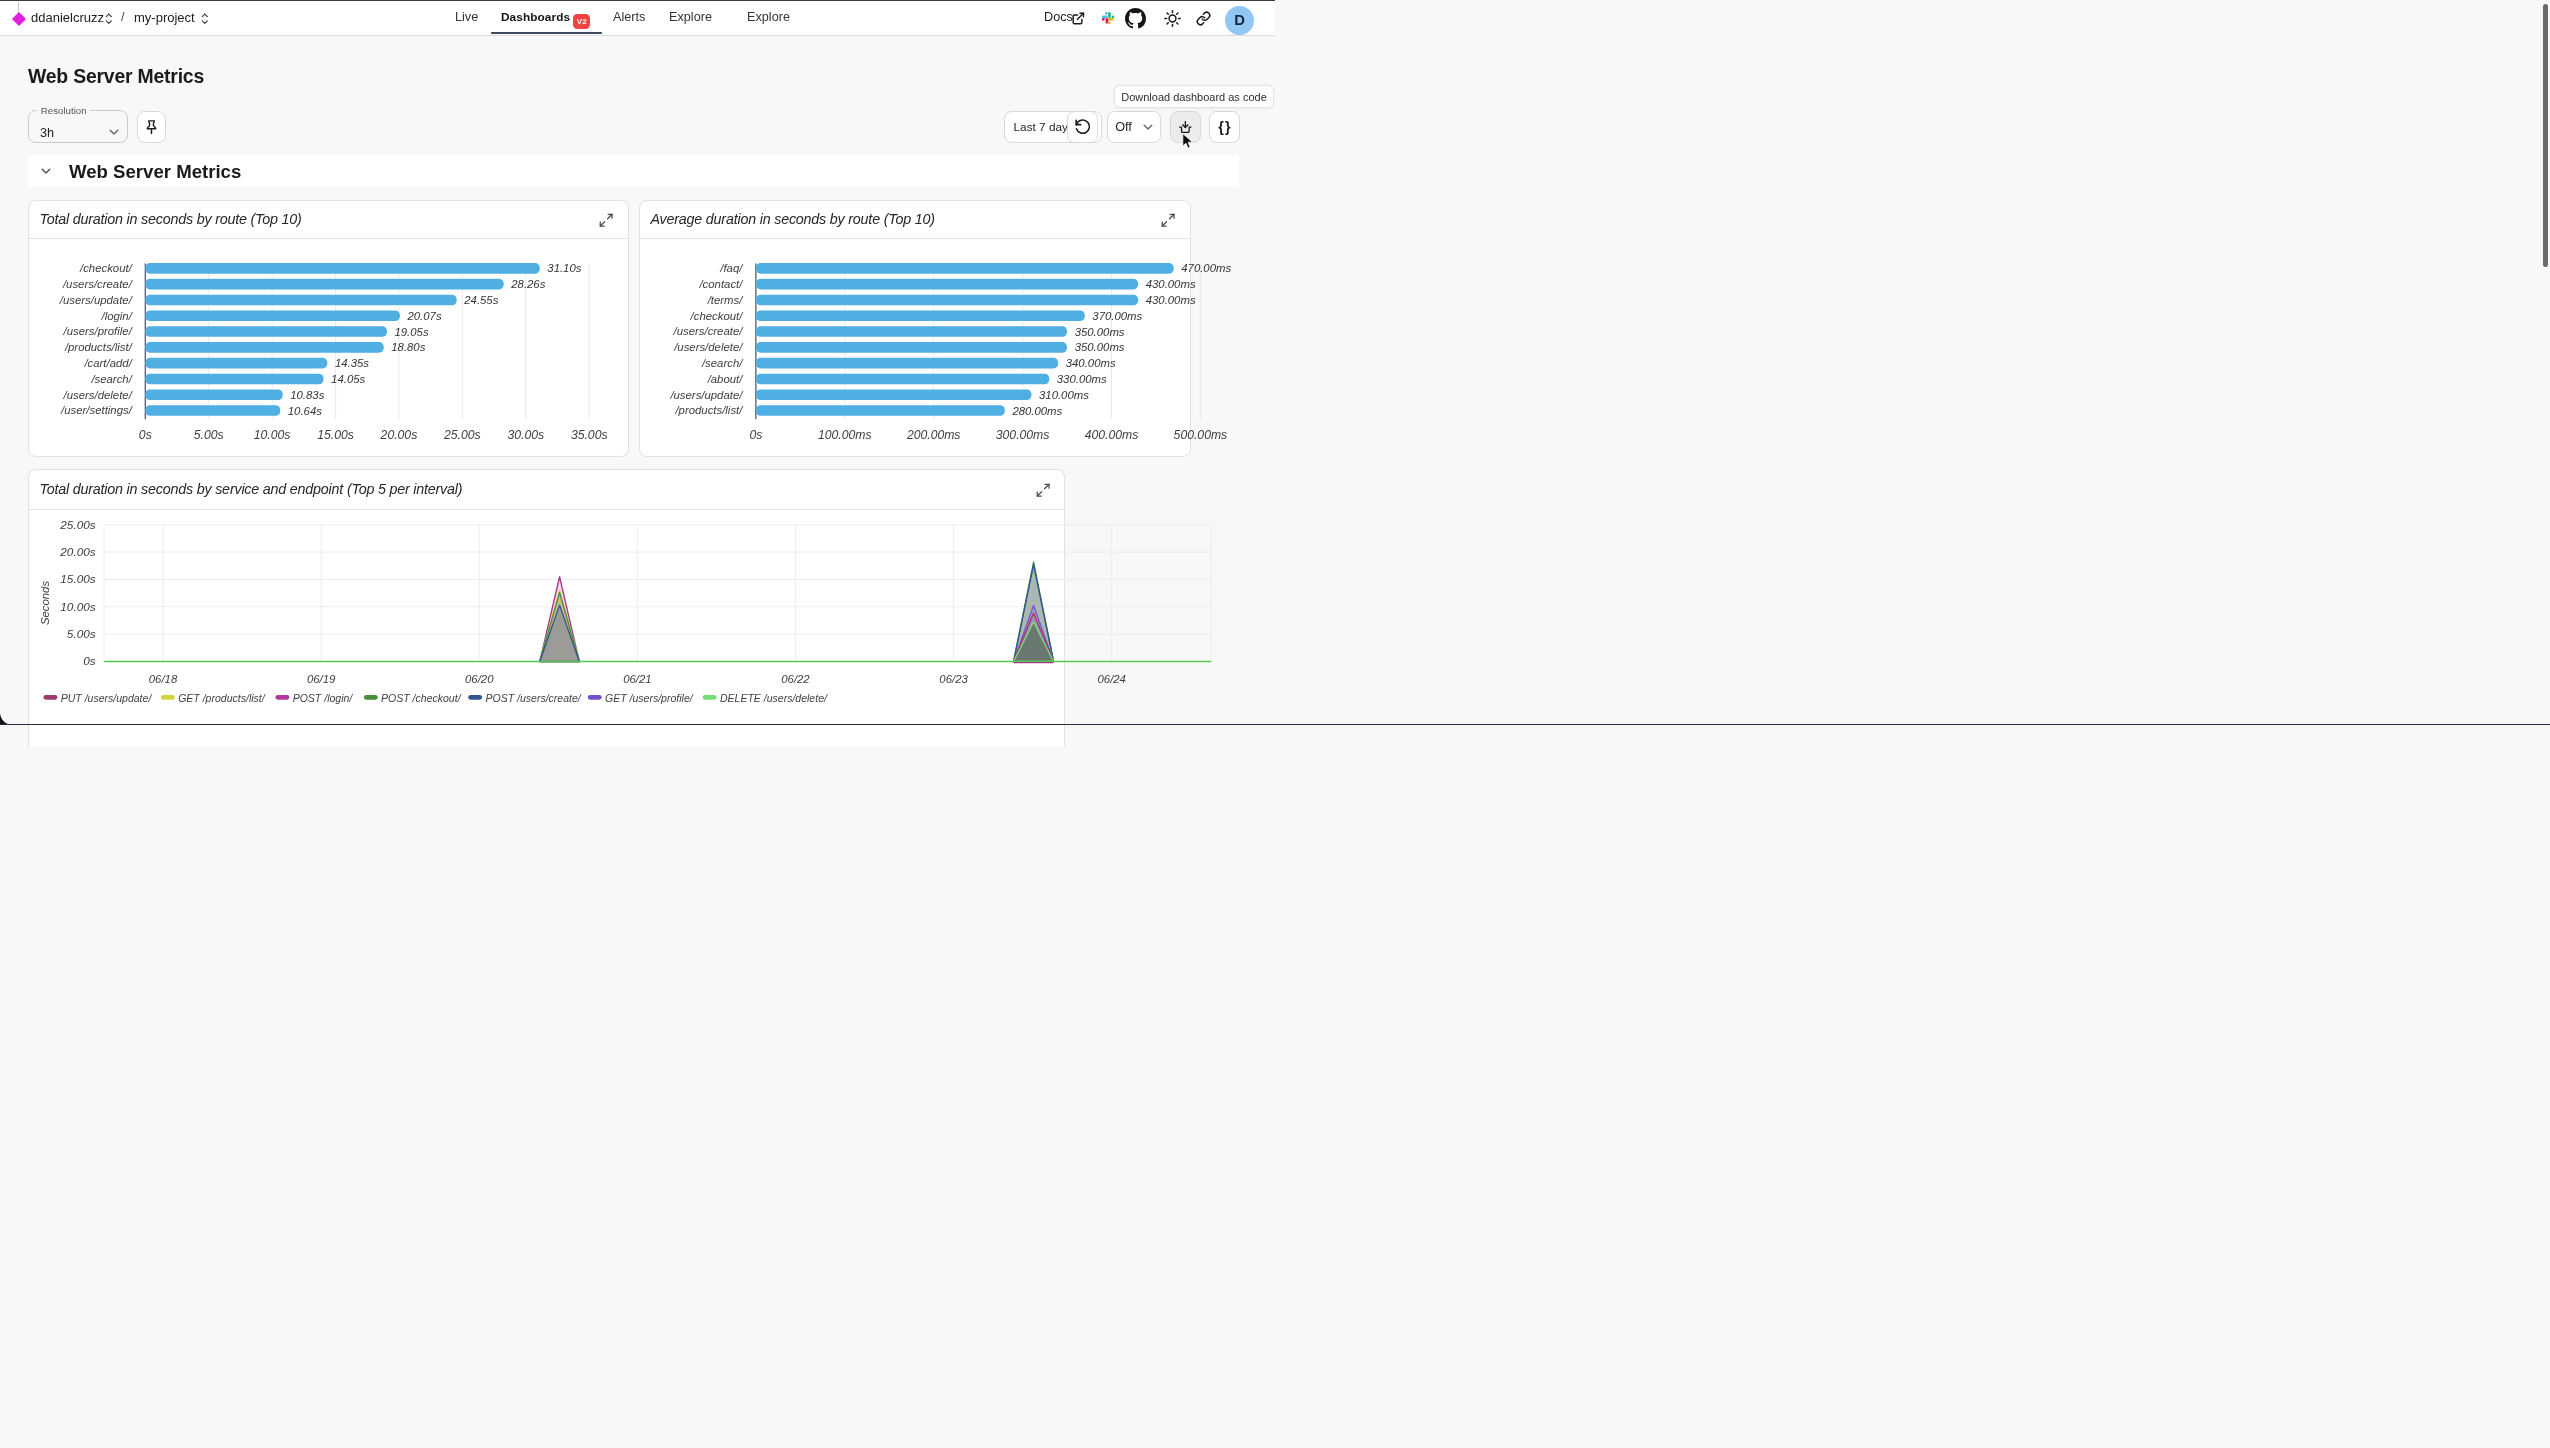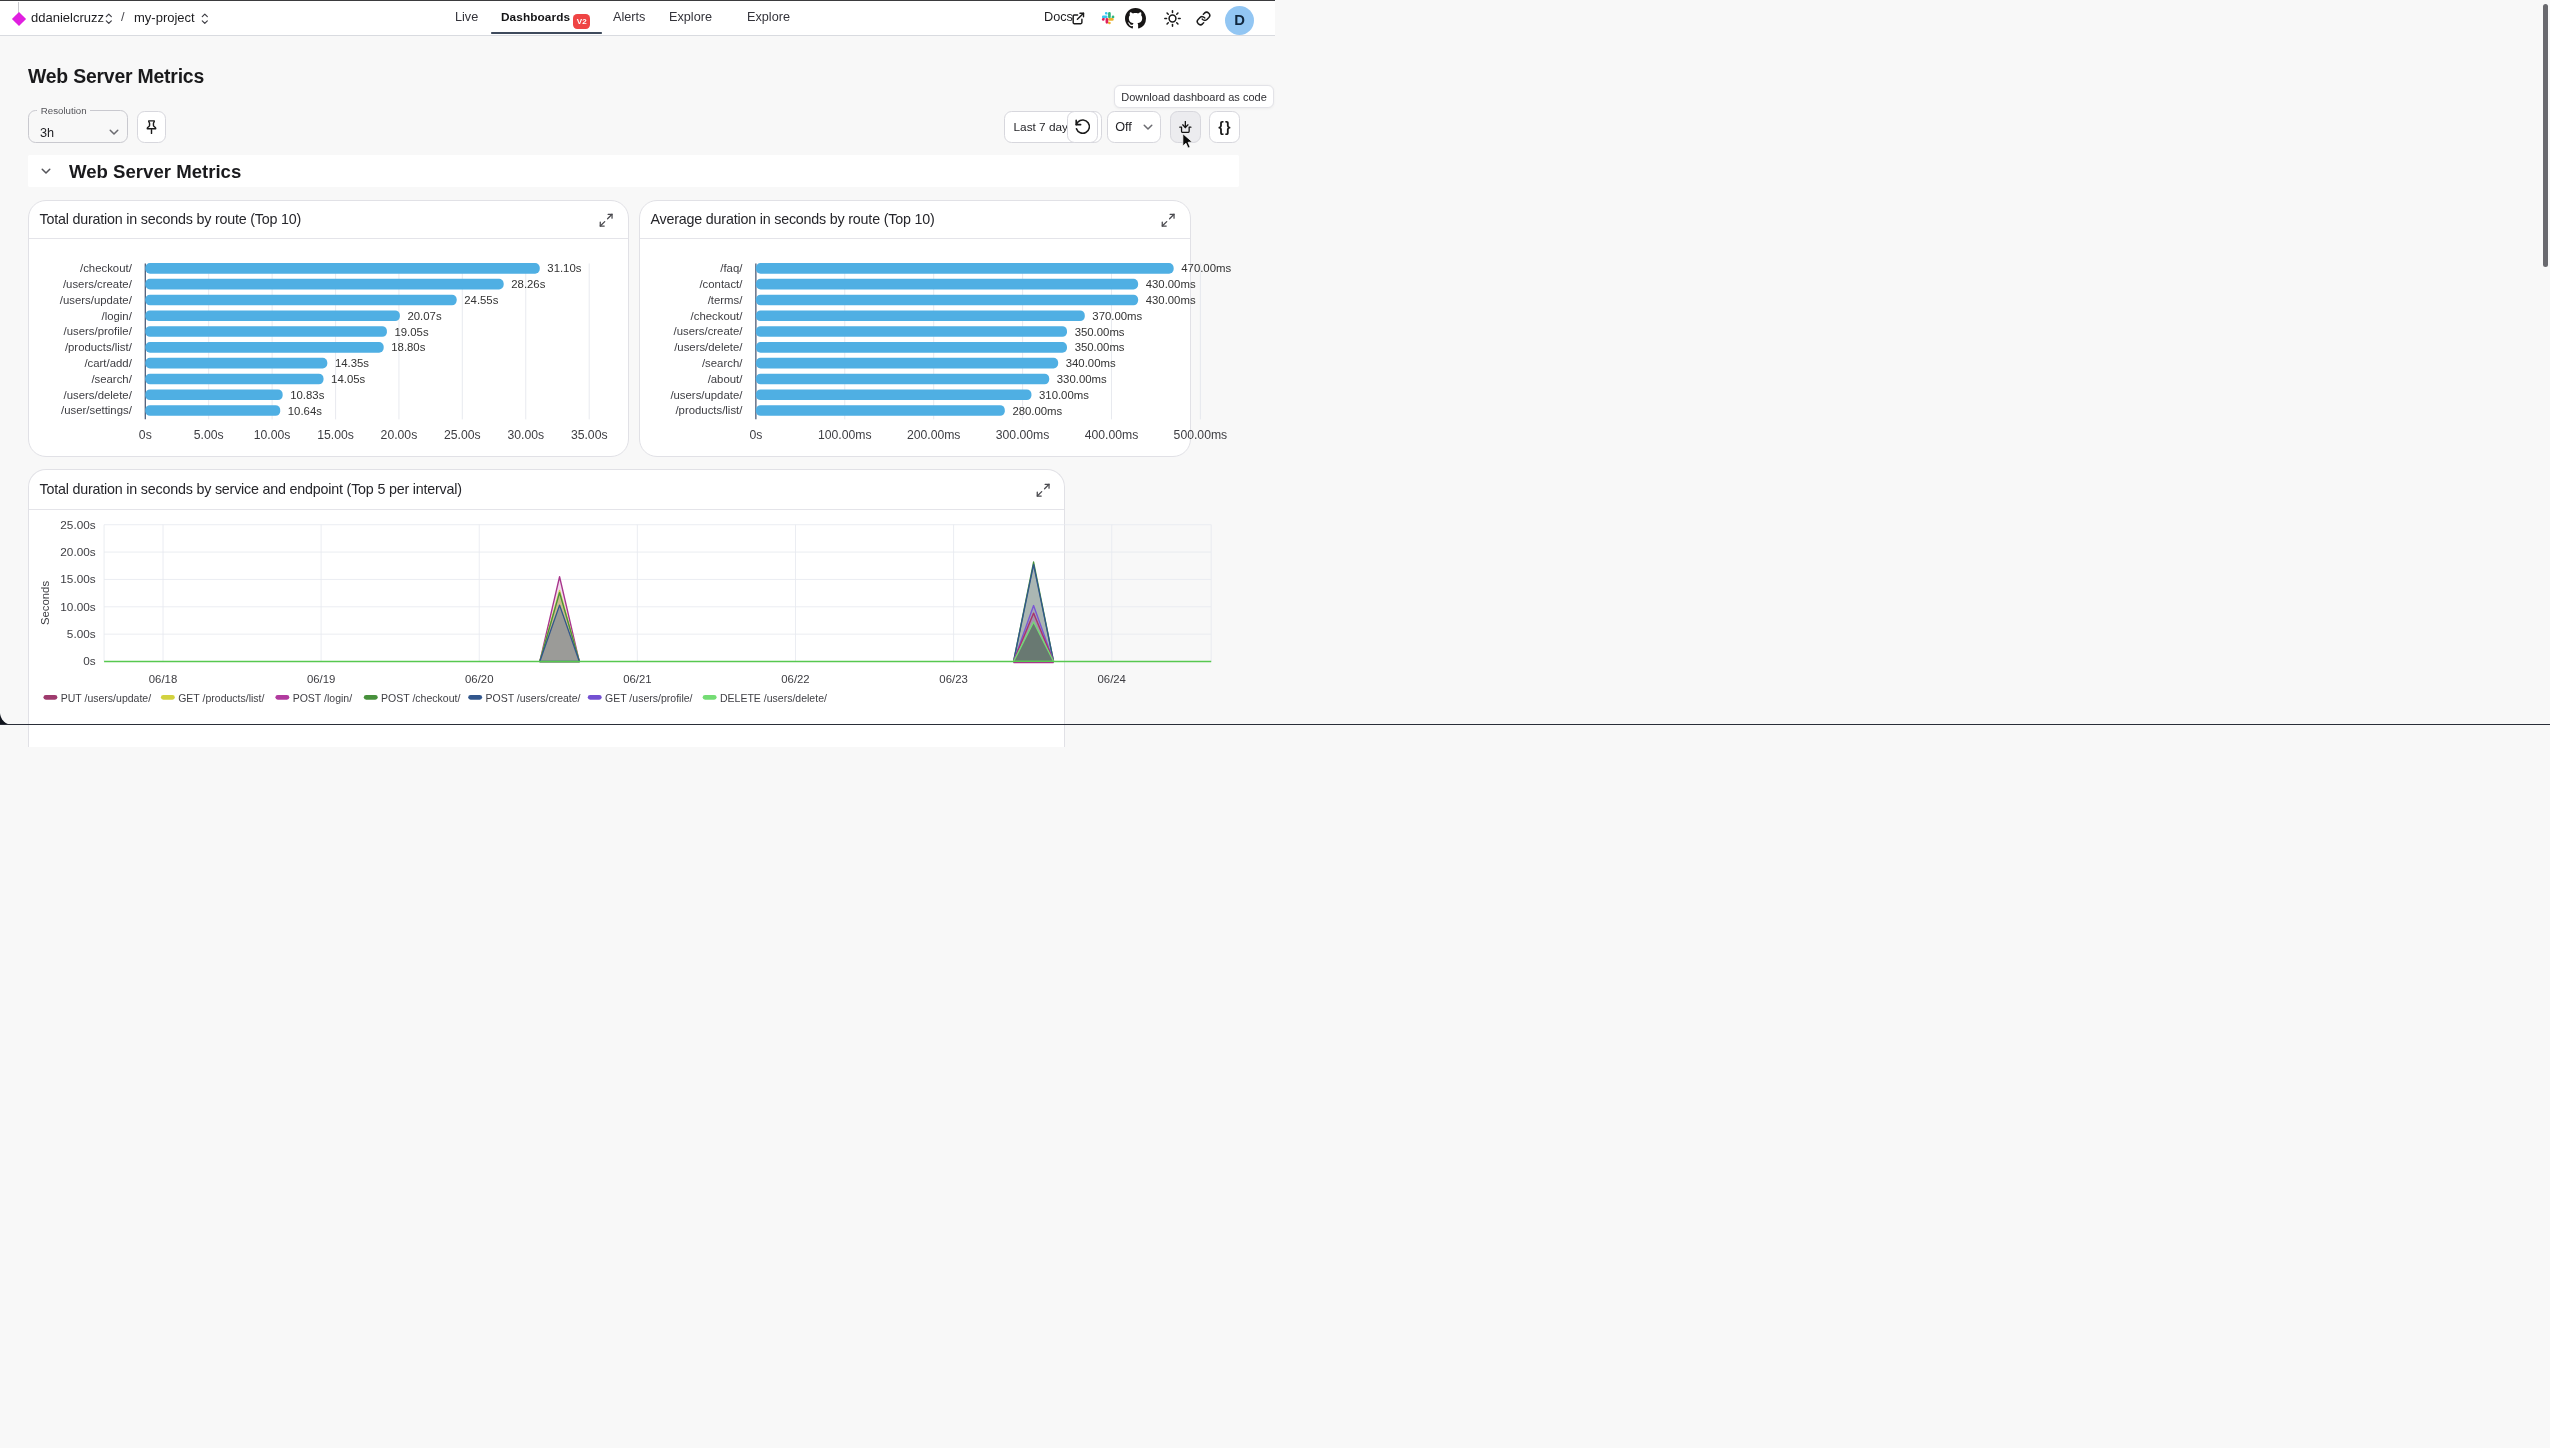--- a/index.html
+++ b/index.html
@@ -1,17 +1,17 @@
 <!DOCTYPE html>
 <html style="font-size:13.5px"><head><meta charset="utf-8"><style>
 *{margin:0;padding:0;box-sizing:border-box;}
 html,body{width:1275px;height:724px;overflow:hidden;font-family:"Liberation Sans",sans-serif;background:#f8f8f8;}
 .nav{position:relative;height:36px;background:#fff;border-bottom:0.8px solid #d9dbe0;}
 .tab{position:absolute;top:0;line-height:35px;font-size:12.7px;color:#33333a;}
-.card{position:absolute;background:#fff;border:0.8px solid #e1e1e6;border-radius:18px;}
+.card{position:absolute;background:#fff;border:0.8px solid #e1e1e6;border-radius:8px;font-style:italic;}
 .ctitle{position:absolute;left:10.5px;top:10px;font-size:14.3px;letter-spacing:-0.2px;color:#26262b;}
 .chead{position:absolute;left:0;right:0;top:0;height:38px;border-bottom:0.8px solid #e4e4e9;}
 .btn{position:absolute;background:#fff;border:0.8px solid #d7d7dd;border-radius:7.6px;display:flex;align-items:center;justify-content:center;}
 text{font-family:"Liberation Sans",sans-serif;}
 </style></head><body>
 <div class="nav">
     <div style="position:absolute;top:0;left:0;right:0;height:1.3px;background:#3b3b3e;"></div>
 <div style="position:absolute;left:18px;top:1.7px;width:0.8px;height:11px;background:#c9c9ce;"></div>
 <div style="position:absolute;left:13.7px;top:13.5px;width:10px;height:10px;background:#e01fe0;transform:rotate(45deg);"></div>
 <span class="tab" style="left:31px;font-size:13px;color:#1d1d20;">ddanielcruzz</span>

